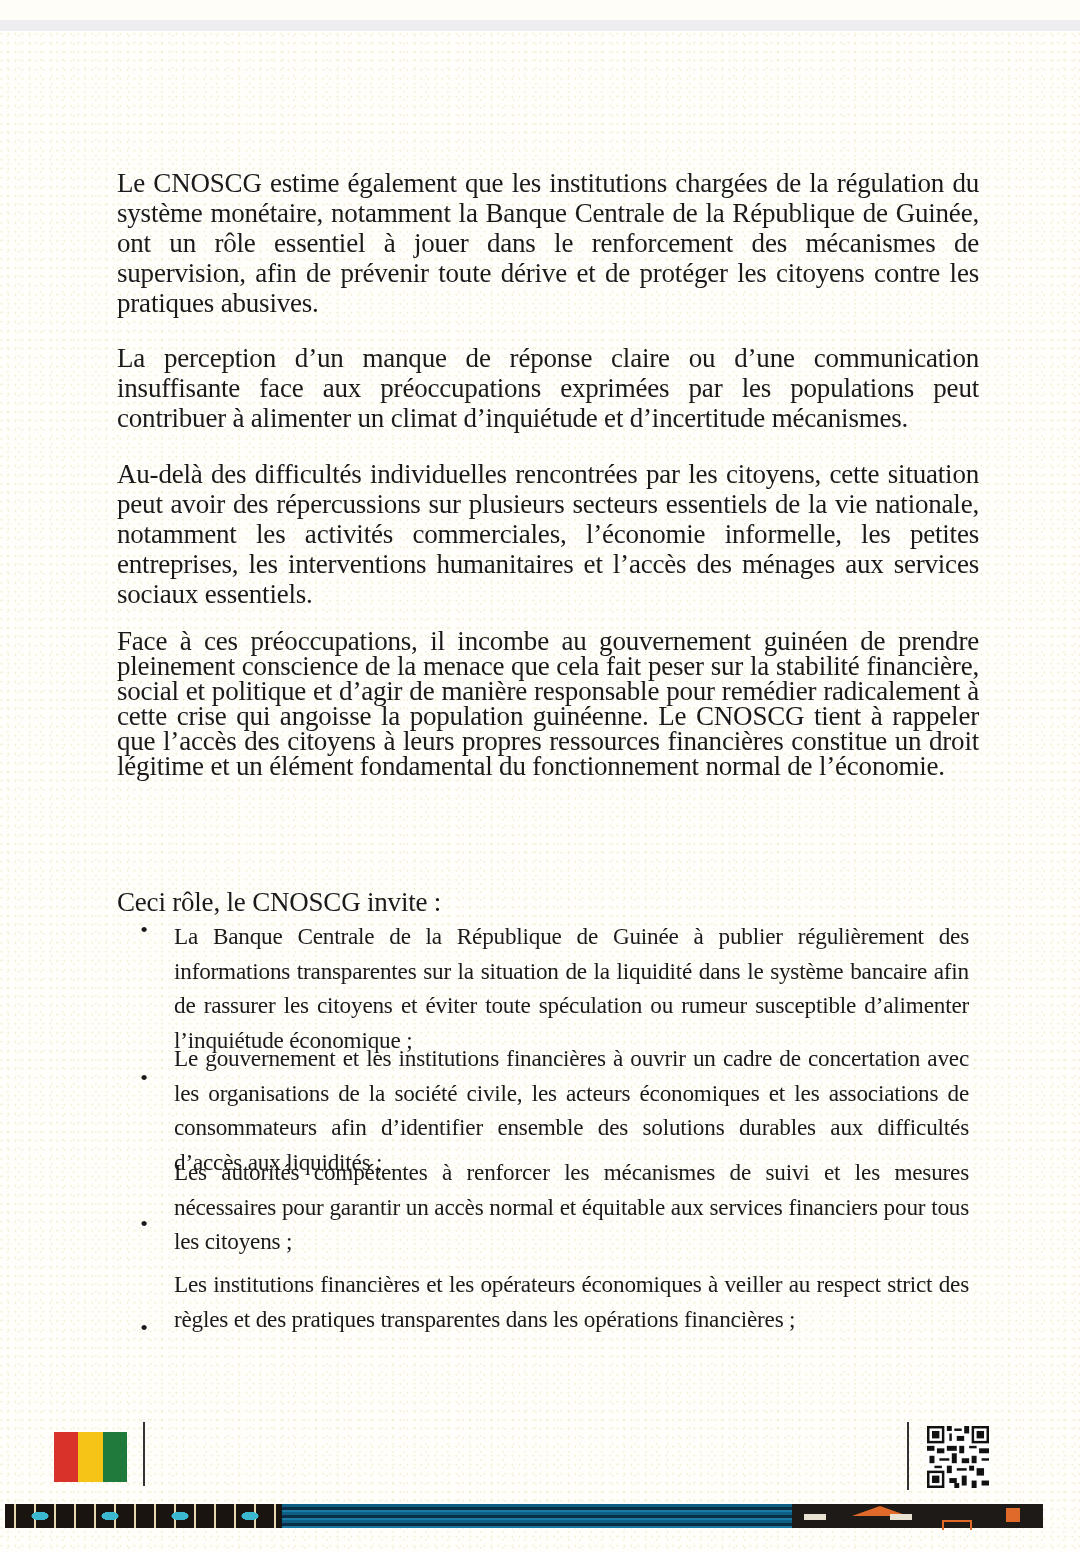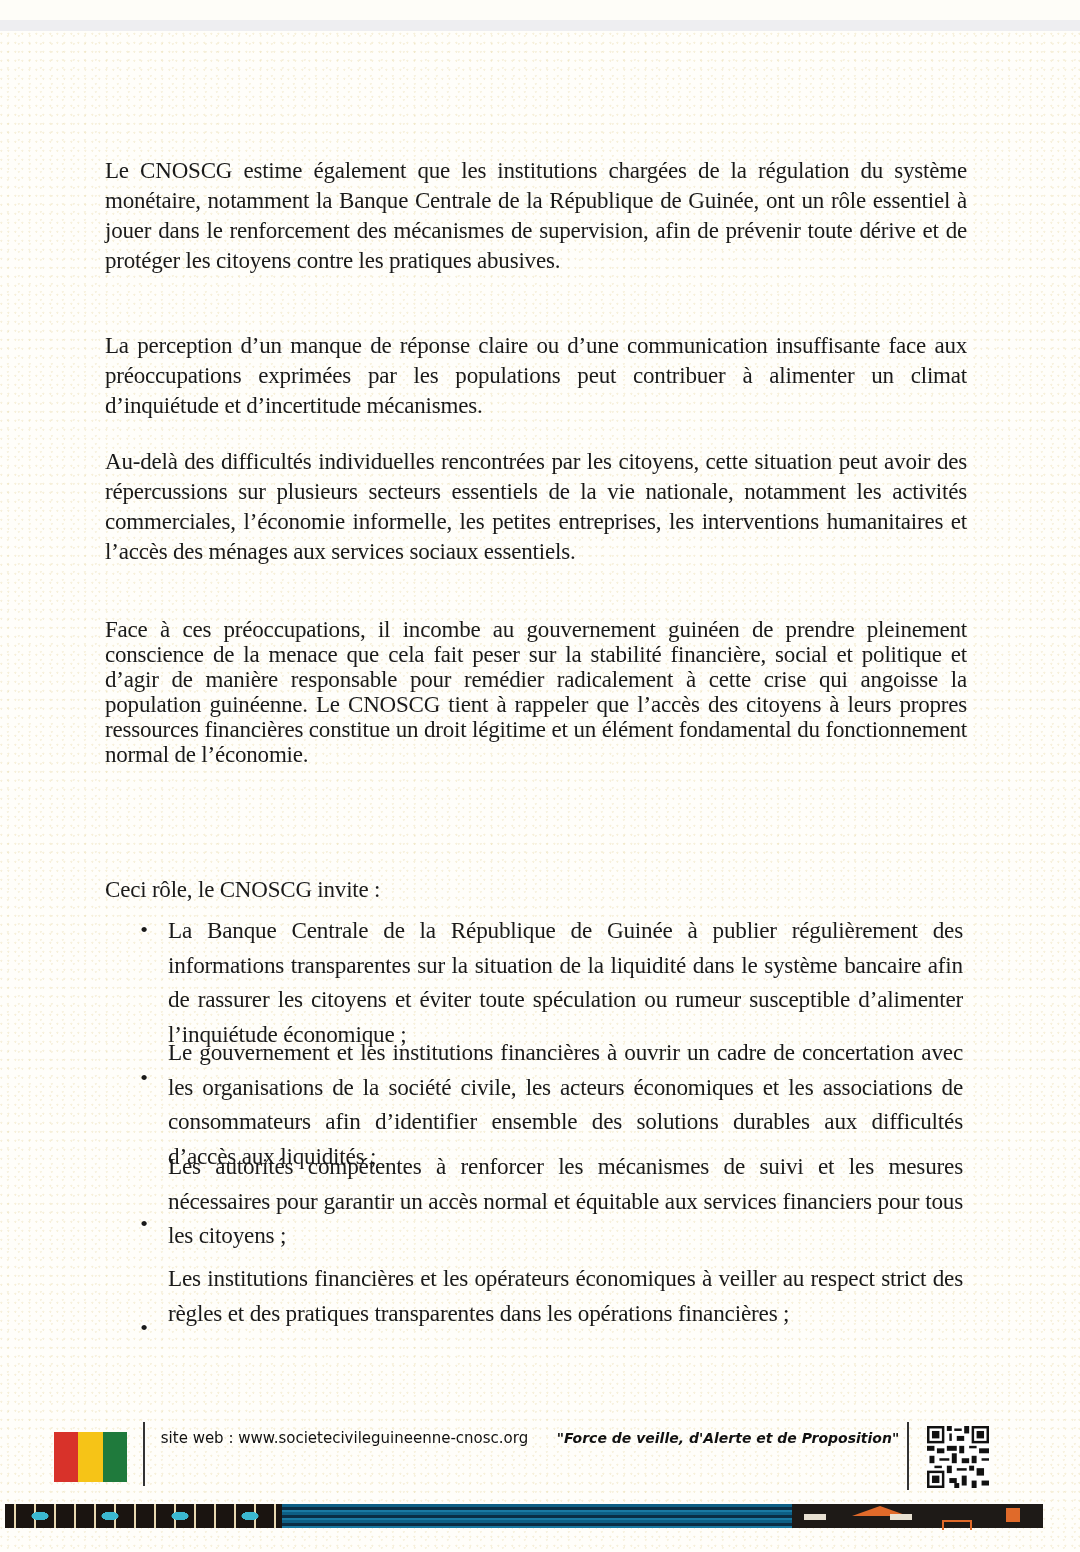--- a/index.html
+++ b/index.html
@@ -18,25 +18,25 @@
     background: #eeeef1;
   }
   .page {
     position: absolute; left: 0; top: 31px; width: 1080px; height: 1521px;
     background-color: #fffefa;
     background-image:
       radial-gradient(circle at 20% 30%, rgba(230,215,160,0.35) 0.8px, transparent 1.3px),
       radial-gradient(circle at 70% 60%, rgba(230,215,160,0.30) 0.8px, transparent 1.3px);
     background-size: 7px 9px, 11px 8px;
   }
-  .p { position: absolute; left: 101px; width: 862px; margin: 4px;
-       font-size: 23px; line-height: 30px; text-align: justify; letter-spacing: -0.2px; }
+  .p { position: absolute; left: 101px; width: 862px; margin: 16px;
+       font-size: 27px; line-height: 30px; text-align: justify; letter-spacing: -0.2px; }
   .p-wide { line-height: 25px; }
   .bullet-item {
-    position: absolute; left: 168px; width: 795px; margin: 0;
+    position: absolute; left: 168px; width: 795px; margin: 6px;
     font-size: 23.2px; line-height: 34.5px; text-align: justify; letter-spacing: -0.2px;
   }
   .bullet-dot {
     position: absolute; left: 137px; width: 14px; height: 34px;
     font-size: 22px; line-height: 34.5px; text-align: center;
   }
   
   .flag { position: absolute; left: 54px; top: 1432px; width: 73px; height: 50px; display: flex; }
   .flag span { flex: 1; }
   .vline { position: absolute; width: 2px; background: #333; }
@@ -97,21 +97,20 @@
 </div>
 
 <footer>
   <div class="flag">
     <span id="flag-red" style="background: rgb(216, 50, 42);"></span>
     <span id="flag-yellow" style="background: rgb(246, 196, 23);"></span>
     <span id="flag-green" style="background: rgb(31, 122, 60);"></span>
   </div>
   <div class="vline" style="left:143px; top:1422px; height:64px;"></div>
   <div class="footer-text">
-    <div class="footer-line"><span>site web : www.societecivileguineenne-cnosc.org</span>      <span class="footer-slogan">"Force de veille, d'Alerte et de Proposition"</span></div>
   </div>
   <div class="vline" style="left:907px; top:1422px; height:68px;"></div>
   <svg class="qr" viewBox="0 0 25 25">
     <rect width="25" height="25" fill="#fff"></rect>
     <g fill="#111">
       <rect x="0" y="0" width="7" height="7"></rect>
         <rect x="1" y="1" width="5" height="5" fill="#fff"></rect>
         <rect x="2" y="2" width="3" height="3"></rect>
       <rect x="18" y="0" width="7" height="7"></rect>
         <rect x="19" y="1" width="5" height="5" fill="#fff"></rect>

